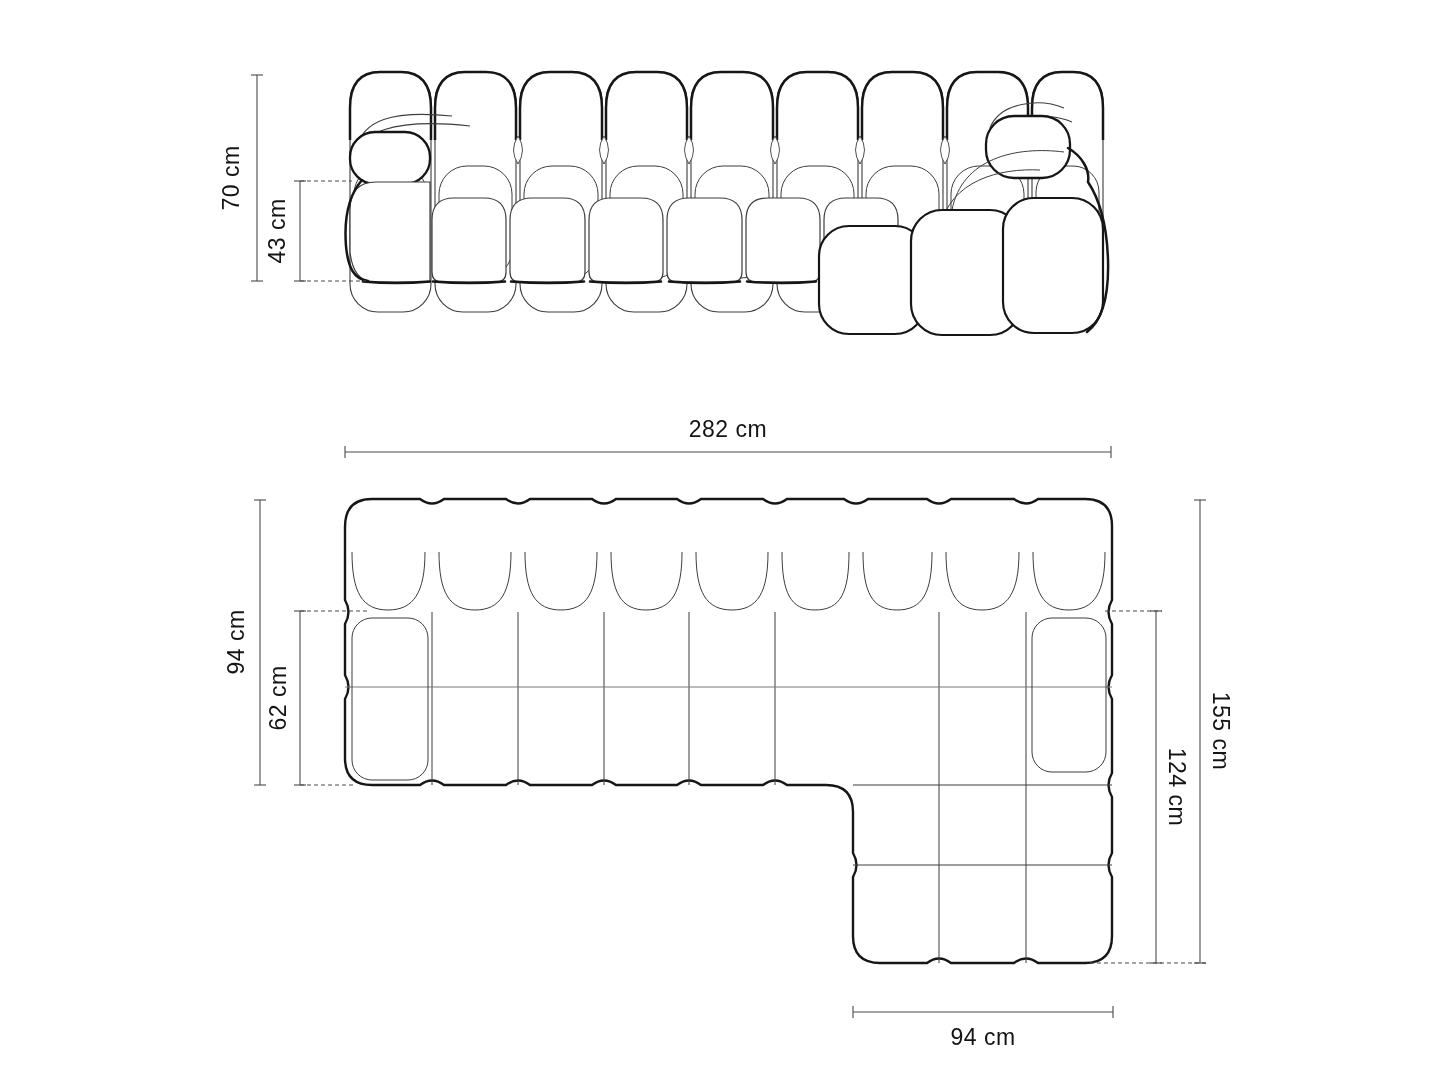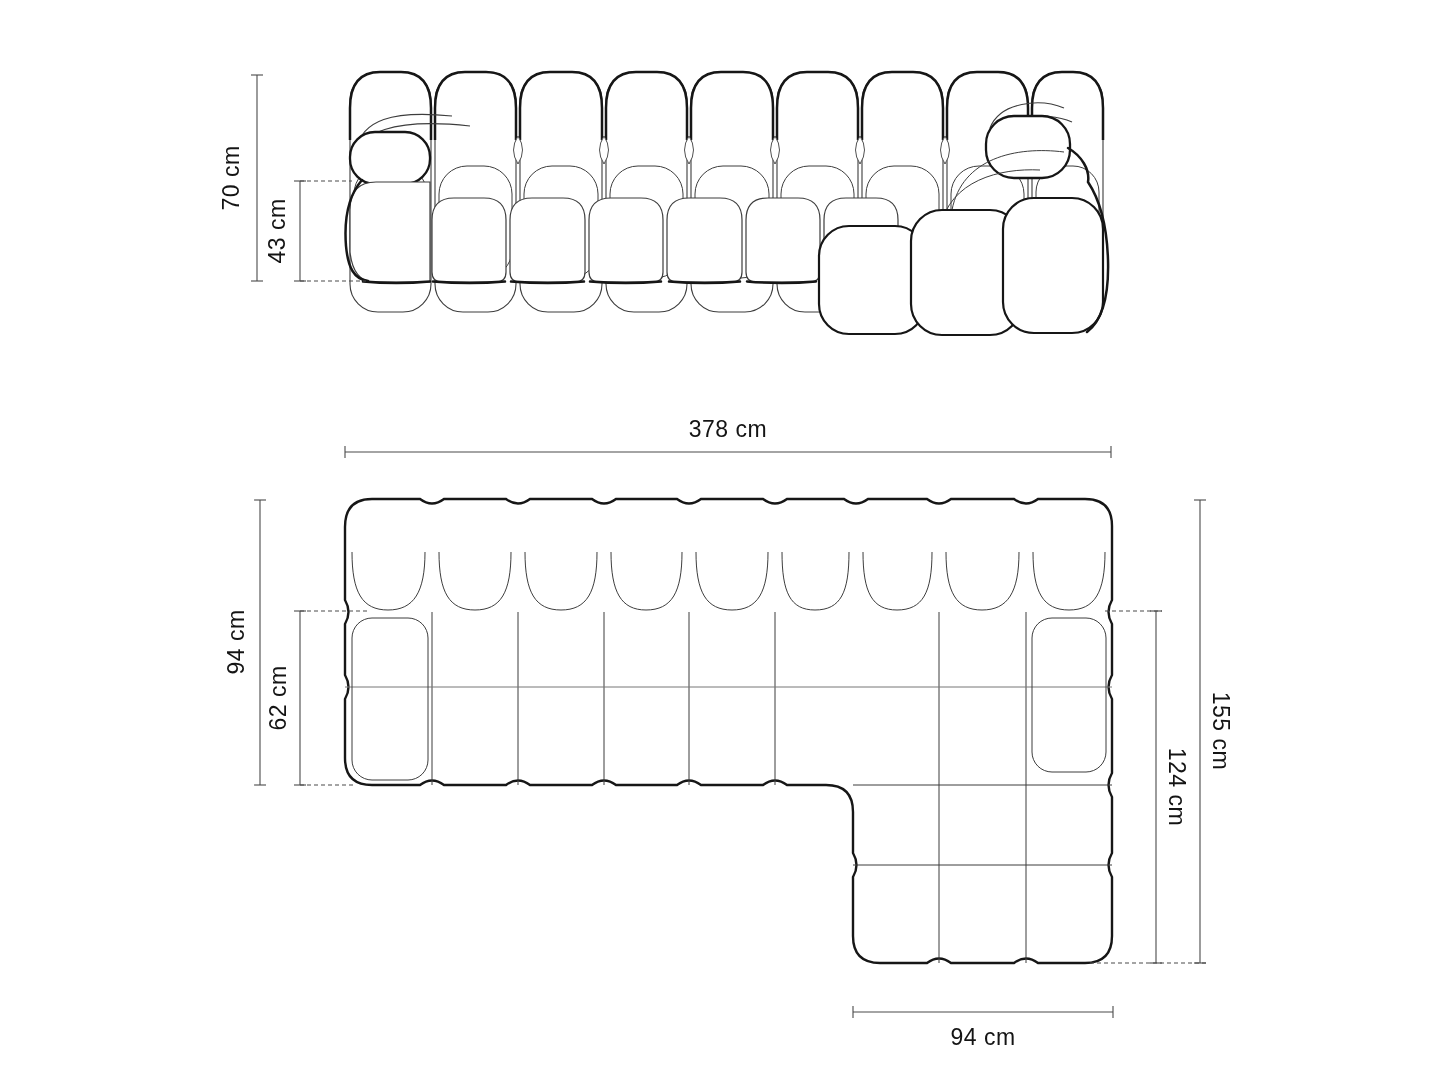--- a/index.html
+++ b/index.html
@@ -223,21 +223,21 @@
         <path d="M853,1006 V1018"></path>
         <path d="M1113,1006 V1018"></path>
       </g>
     </g>
   </svg>
 
   <div class="dim-label rot-ccw" style="left:231px;top:178px;">70 cm</div>
 
   <div class="dim-label rot-ccw" style="left:277px;top:231px;">43 cm</div>
 
-  <div class="dim-label" style="left:728px;top:429px;">378 cm</div>
+  <div class="dim-label" style="left:728px;top:429px;">282 cm</div>
 
   <div class="dim-label rot-ccw" style="left:236px;top:642px;">94 cm</div>
 
   <div class="dim-label rot-ccw" style="left:278px;top:698px;">62 cm</div>
 
   <div class="dim-label rot-cw" style="left:1220px;top:731px;">155 cm</div>
 
   <div class="dim-label rot-cw" style="left:1176px;top:787px;">124 cm</div>
 
   <div class="dim-label" style="left:983px;top:1037px;">94 cm</div>

